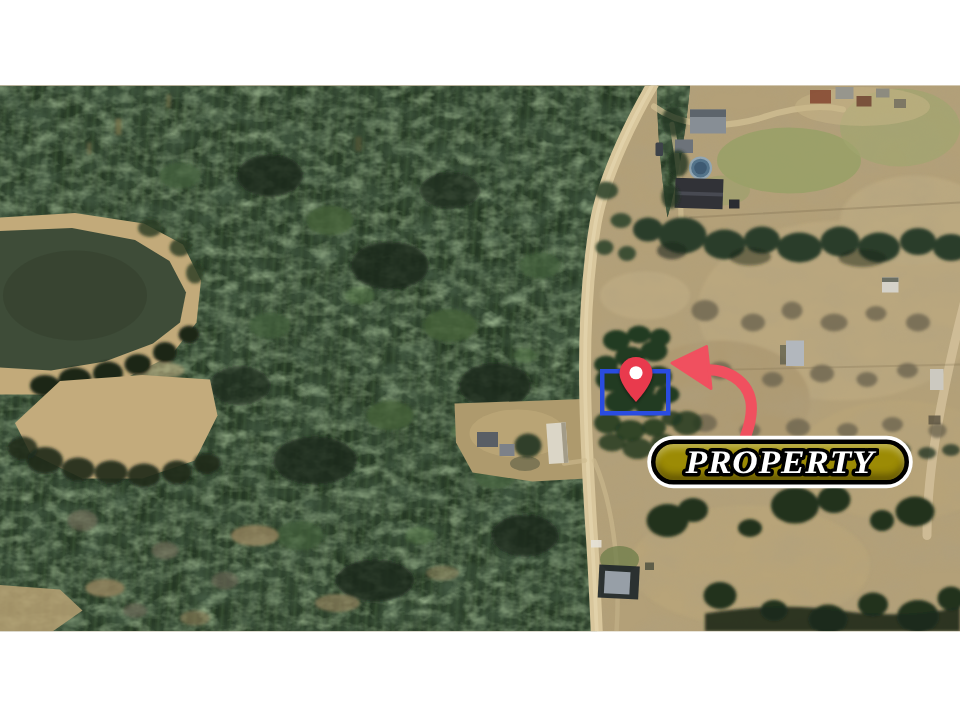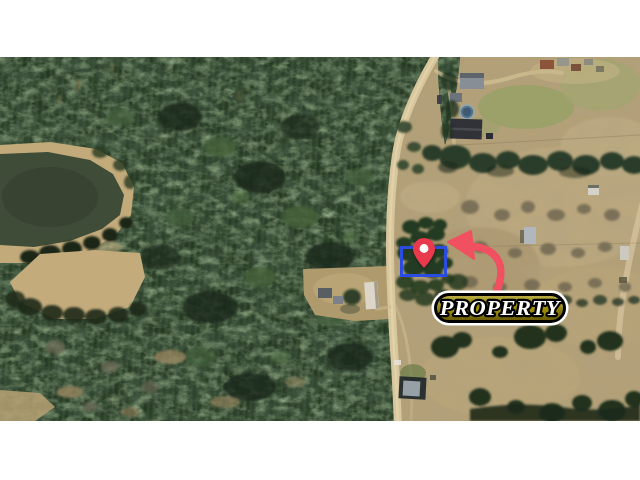--- a/index.html
+++ b/index.html
@@ -8,21 +8,21 @@
   .bar{position:absolute;left:0;width:640px;background:#ffffff;}
   .bar.top{top:0;height:57px;}
   .bar.bottom{top:421px;height:59px;}
   .map{position:absolute;left:0;top:57px;width:640px;height:364px;overflow:hidden;background:#b3a078;}
   .photo{position:absolute;left:0;top:0;width:640px;height:364px;display:block;}
   .bbox{position:absolute;left:400px;top:189px;width:47px;height:31px;box-sizing:border-box;
         border:3px solid #2a4ce0;background:transparent;}
   .pin{position:absolute;left:412px;top:180px;width:24px;height:32px;
        filter:drop-shadow(0 1px 1px rgba(0,0,0,.45));}
   .arrow{position:absolute;left:440px;top:167px;width:80px;height:76px;}
-  .pill{position:absolute;left:434px;top:236px;width:132px;height:30px;box-sizing:border-box;
+  .pill{position:absolute;left:434px;top:236px;width:172px;height:30px;box-sizing:border-box;
         border:3px solid #000;border-radius:17px;background:#9c8b05;
         box-shadow:0 0 0 2.5px #ffffff,inset 0 3px 4px rgba(255,255,220,.35),inset 0 -4px 5px rgba(40,30,0,.45);
         display:flex;align-items:center;justify-content:center;}
   .pill svg{display:block;}
   .pill text{font-family:"Liberation Serif",serif;font-weight:bold;font-style:italic;
              letter-spacing:.5px;}
 </style>
 </head>
 <body>
 

